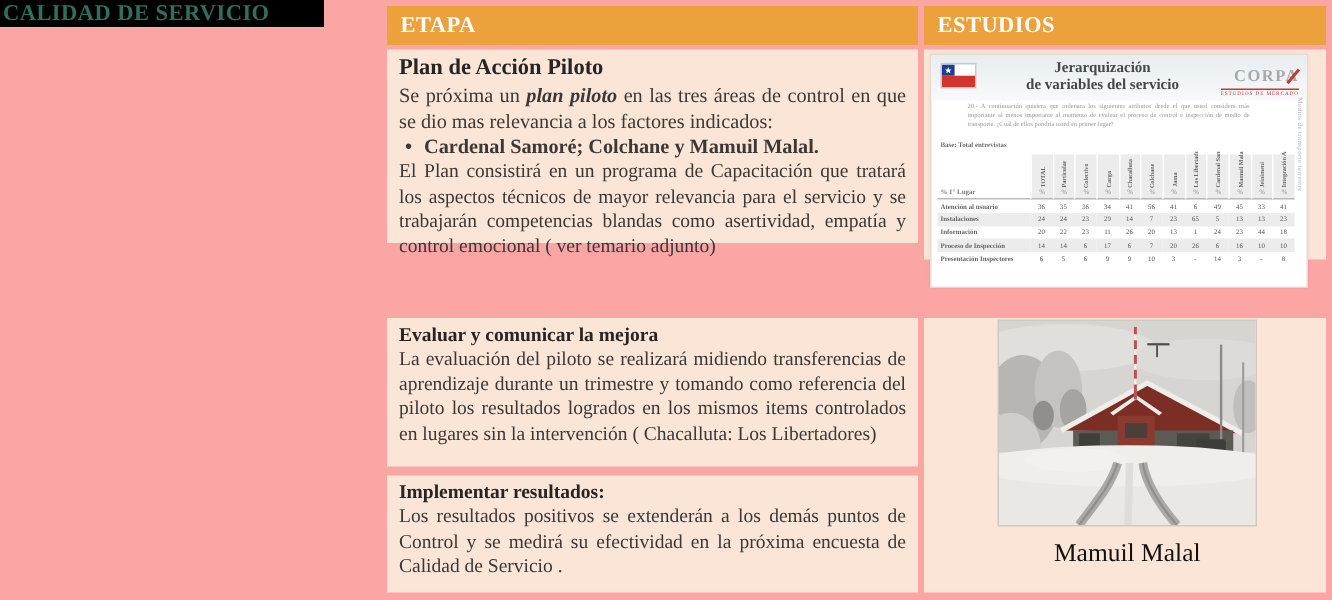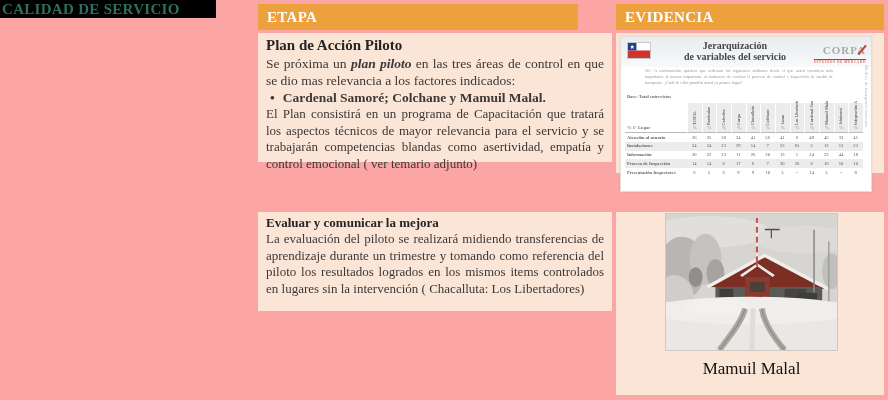--- a/index.html
+++ b/index.html
@@ -7,21 +7,21 @@
         font-family:Liberation Serif, serif;color:#3B3838;}
 
   
   .title-bar{position:absolute;left:0;top:0;width:216px;height:18px;background:#000;}
   .title-bar span{display:block;color:#2F6F60;font-weight:bold;font-size:15px;line-height:18px;
                   padding-left:2px;letter-spacing:.3px;}
 
   
   .hdr{position:absolute;top:4px;height:26px;background:#EDA13C;box-sizing:border-box;
        color:#fff;font-weight:bold;font-size:15px;padding:5px 0 0 9px;letter-spacing:.3px;}
-  .hdr-etapa{left:258px;width:320px;}
+  .hdr-etapa{left:258px;width:354px;}
   .hdr-evid{left:616px;width:268px;}
 
   
   .cell{position:absolute;background:#FBE5D6;box-sizing:border-box;padding:3px 8px 0 8px;
         font-size:13.5px;line-height:1.26;}
   .cell-plan{left:258px;top:33px;width:354px;height:129px;}
   .cell-eval{left:258px;top:212px;width:354px;height:99px;}
   .cell-impl{left:258px;top:317px;width:354px;height:78px;}
   .cell-ev1 {left:616px;top:33px;width:268px;height:140px;}
   .cell-ev2 {left:616px;top:212px;width:268px;height:183px;}
@@ -79,37 +79,41 @@
 </head>
 <body>
 
 <div class="page">
 
   <div class="title-bar">
     <span>CALIDAD DE SERVICIO</span>
   </div>
 
   <div class="hdr hdr-etapa">ETAPA</div>
-  <div class="hdr hdr-evid">EVIDENCIA</div>
+  <div class="hdr hdr-evid">ESTUDIOS</div>
 
   <div class="cell cell-plan">
     <h3>Plan de  Acción Piloto</h3>
     <p><span>Se próxima un </span><span class="emph">plan piloto</span><span> en las tres áreas de control en que se dio mas relevancia a los factores indicados:</span></p>
     <div class="bullet-line">
       <span>•</span>
       <span>Cardenal Samoré; Colchane y Mamuil Malal.</span>
     </div>
     <p class="small">El Plan consistirá en un programa de Capacitación que tratará los aspectos técnicos de mayor relevancia para el servicio y se trabajarán  competencias blandas como asertividad,  empatía y control emocional ( ver temario adjunto)</p>
   </div>
 
   <div class="cell cell-eval">
     <h4>Evaluar y comunicar la mejora</h4>
     <p class="small">La evaluación del piloto se realizará midiendo transferencias de aprendizaje durante un trimestre y tomando como referencia del piloto los resultados logrados en los mismos items controlados en lugares sin la intervención ( Chacalluta: Los Libertadores)</p>
   </div>
 
+  <div class="cell cell-impl">
+    <h4>Implementar resultados:</h4>
+    <p class="small">Los resultados  positivos se extenderán a los demás puntos de Control y se medirá su efectividad en la próxima encuesta de Calidad de Servicio .</p>
+  </div>
 
   <div class="cell cell-ev1">
     <div class="report">
       <div class="report-sky"></div>
       <svg class="flag" viewBox="0 0 21 14" preserveAspectRatio="none" style="position:absolute;left:6px;top:5px;width:22px;height:15px;">
         <rect width="21" height="7" fill="#ffffff"></rect>
         <rect width="8" height="7" fill="#1f3e8f"></rect>
         <polygon points="4,1.6 4.6,3.05 6.1,3.1 4.95,4.05 5.35,5.5 4,4.6 2.65,5.5 3.05,4.05 1.9,3.1 3.4,3.05" fill="#ffffff"></polygon>
         <rect y="7" width="21" height="7" fill="#d0342c"></rect>
       </svg>

